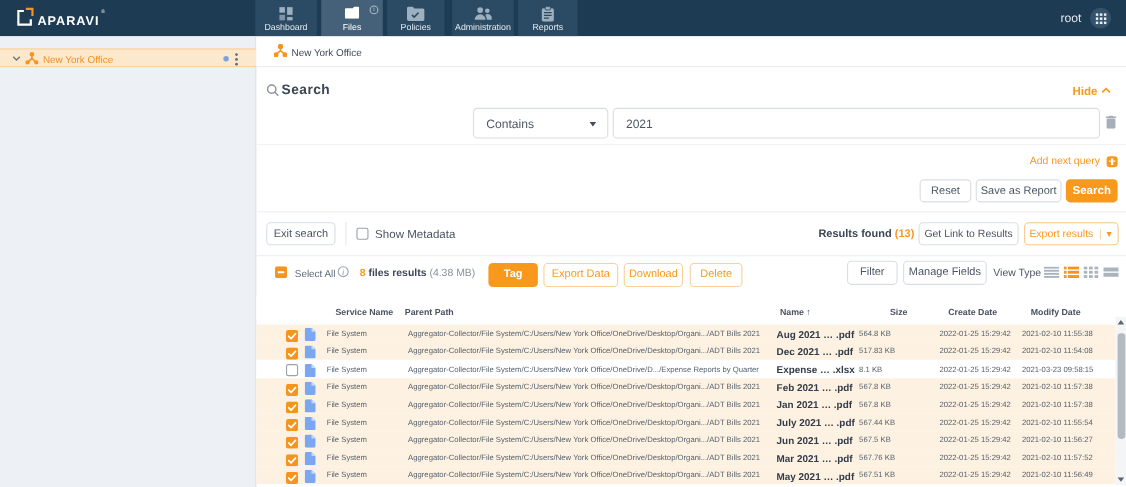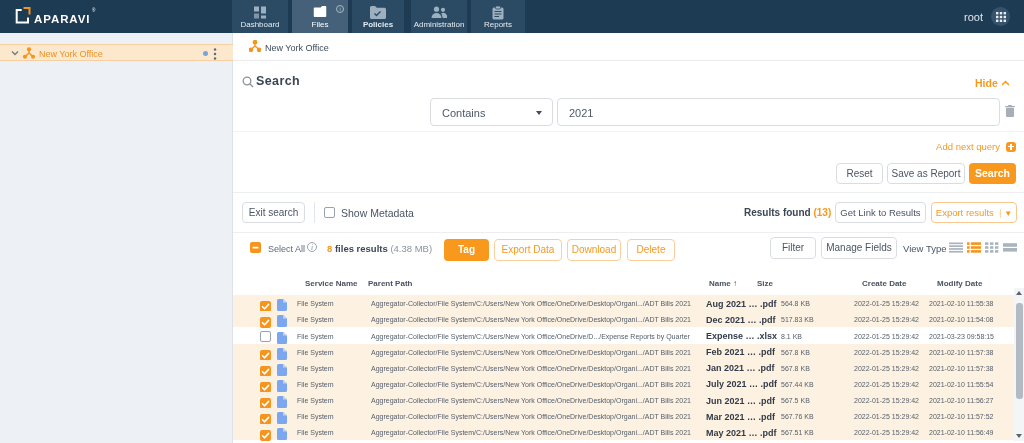--- a/index.html
+++ b/index.html
@@ -124,21 +124,21 @@
           </g>
         </svg>
       <div class="lbl">Dashboard</div>
     </div>
     <div class="tab active" style="left:292px;width:56px;">
       <svg class="ticon" width="13" height="11" viewBox="0 0 13 11">
           <path d="M0 2.6 A1.2 1.2 0 0 1 1.2 1.4 H7.2 L8.6 0 H11.8 A1.2 1.2 0 0 1 13 1.2 V9.8 A1.2 1.2 0 0 1 11.8 11 H1.2 A1.2 1.2 0 0 1 0 9.8 Z" fill="#fff"></path>
         </svg>
       <div class="lbl" style="color:#fff;">Files</div>
     </div>
-    <div class="tab" style="left:352px;width:52px;font-weight:bold;">
+    <div class="tab" style="left:352px;width:52px;">
       <svg class="ticon" width="16" height="13" viewBox="0 0 16 13">
           <path d="M0 1.5 A1.5 1.5 0 0 1 1.5 0 H5 L6.8 1.8 H14.5 A1.5 1.5 0 0 1 16 3.3 V11.5 a1.5 1.5 0 0 1 -1.5 1.5 H1.5 A1.5 1.5 0 0 1 0 11.5 Z" fill="#9db0bf"></path>
           <path d="M4.5 7.5 l2 2 4-4" stroke="#2b4a63" stroke-width="1.4" fill="none"></path>
         </svg>
       <div class="lbl">Policies</div>
     </div>
     <div class="tab" style="left:411px;width:56px;">
       <svg class="ticon" width="17" height="13" viewBox="0 0 17 13">
           <g fill="#9db0bf">
             <circle cx="6" cy="3.2" r="2.6"></circle>
@@ -315,21 +315,21 @@
       <g fill="#aab4bd">
         <rect y="1.2" width="14" height="3.6"></rect>
         <rect y="6" width="14" height="3.6"></rect>
       </g>
     </svg>
 
   <div id="thead">
     <span class="th" style="left:72px;">Service Name</span>
     <span class="th" style="left:135px;">Parent Path</span>
     <span class="th" style="left:476px;">Name <tspan>↑</tspan></span>
-    <span class="th" style="left:524px;">Size</span>
+    <span class="th" style="left:576px;">Size</span>
     <span class="th" style="left:629px;">Create Date</span>
     <span class="th" style="left:704px;">Modify Date</span>
   </div>
 <div class="trow" style="top:295.2px;height:16.1px;background:#fdf1e1;">
       <span class="cbon"><svg width="11" height="11" viewBox="0 0 11 11">
           <rect width="11" height="11" rx="2" fill="#f7941e"></rect>
           <path d="M2.5 5.7 L4.6 7.8 L8.6 3.4" stroke="#fff" stroke-width="1.6" fill="none" stroke-linecap="round" stroke-linejoin="round"></path>
         </svg></span>
       <span class="fico"><svg width="10" height="12" viewBox="0 0 10 12">
           <path d="M1.5 0 H6.2 L10 3.6 V10.5 A1.5 1.5 0 0 1 8.5 12 H1.5 A1.5 1.5 0 0 1 0 10.5 V1.5 A1.5 1.5 0 0 1 1.5 0 Z" fill="#7aa7f0"></path>

